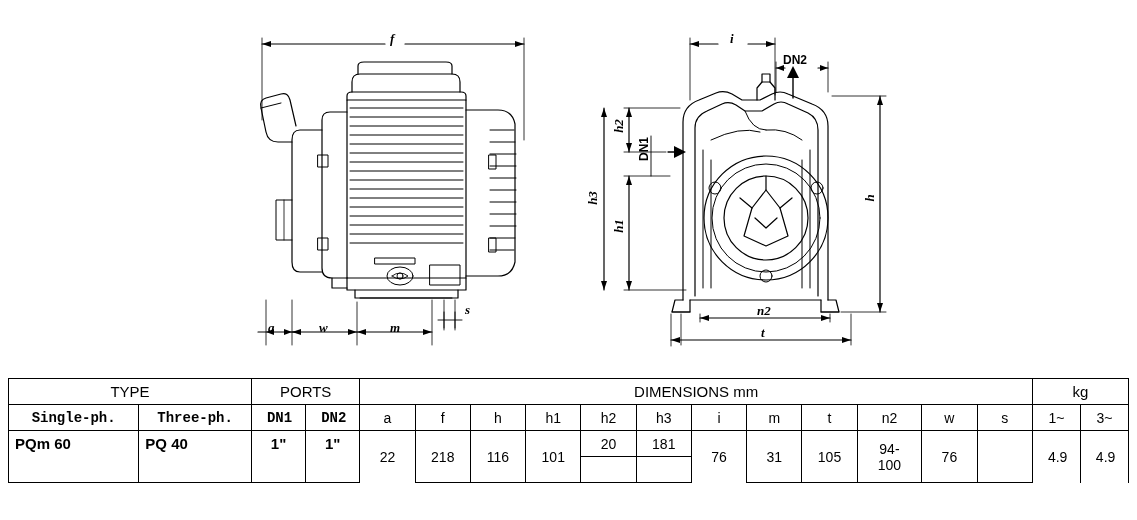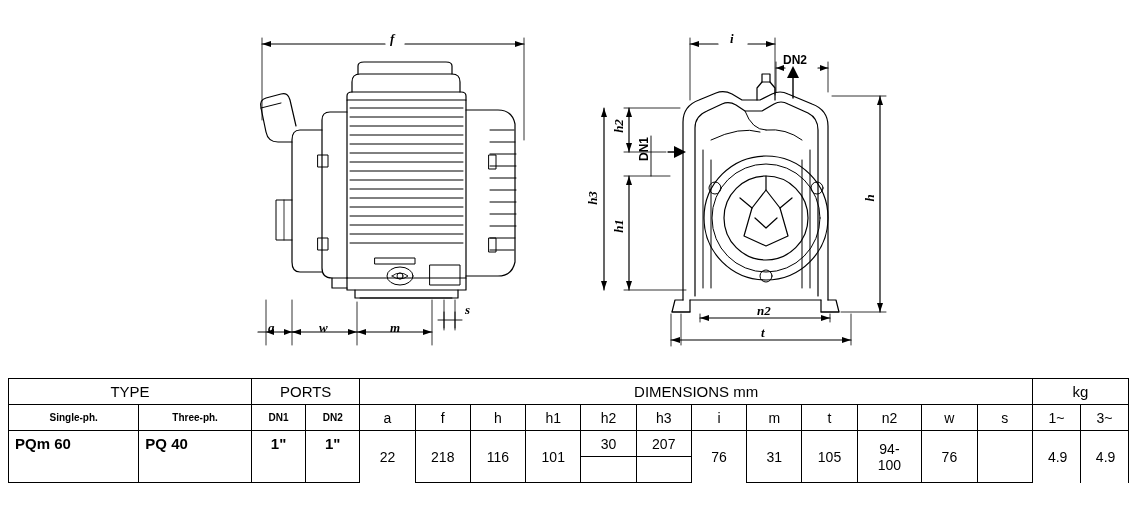--- a/index.html
+++ b/index.html
@@ -71,22 +71,23 @@
     font-family: "Liberation Sans", sans-serif;
     padding: 2px 15px;
     height: 26px;
     box-sizing: border-box;
   }
   table.spec .hdr-group {
     font-size: 15px;
     font-weight: normal;
   }
   table.spec .hdr-sub {
-    font-size: 10px;
+    font-size: 14px;
     font-weight: bold;
+    font-family: Liberation Mono, monospace;
   }
   table.spec .hdr-sub-normal {
     font-size: 14px;
     font-weight: normal;
   }
   table.spec .model {
     font-size: 15px;
     font-weight: bold;
     text-align: left;
     padding-left: 6px;
@@ -376,22 +377,22 @@
         </tr>
         <tr>
           <td class="model noborder-bottom">PQm 60</td>
           <td class="model noborder-bottom">PQ 40</td>
           <td class="ports noborder-bottom">1"</td>
           <td class="ports noborder-bottom">1"</td>
           <td class="val noborder-bottom" rowspan="2">22</td>
           <td class="val" rowspan="2">218</td>
           <td class="val" rowspan="2">116</td>
           <td class="val" rowspan="2">101</td>
-          <td class="val">30</td>
-          <td class="val">207</td>
+          <td class="val">20</td>
+          <td class="val">181</td>
           <td class="val noborder-bottom" rowspan="2">76</td>
           <td class="val" rowspan="2">31</td>
           <td class="val" rowspan="2">105</td>
           <td class="val" rowspan="2">94-100</td>
           <td class="val" rowspan="2">76</td>
           <td class="val" rowspan="2"></td>
           <td class="val noborder-bottom" rowspan="2">4.9</td>
           <td class="val noborder-bottom" rowspan="2">4.9</td>
         </tr>
         <tr>

